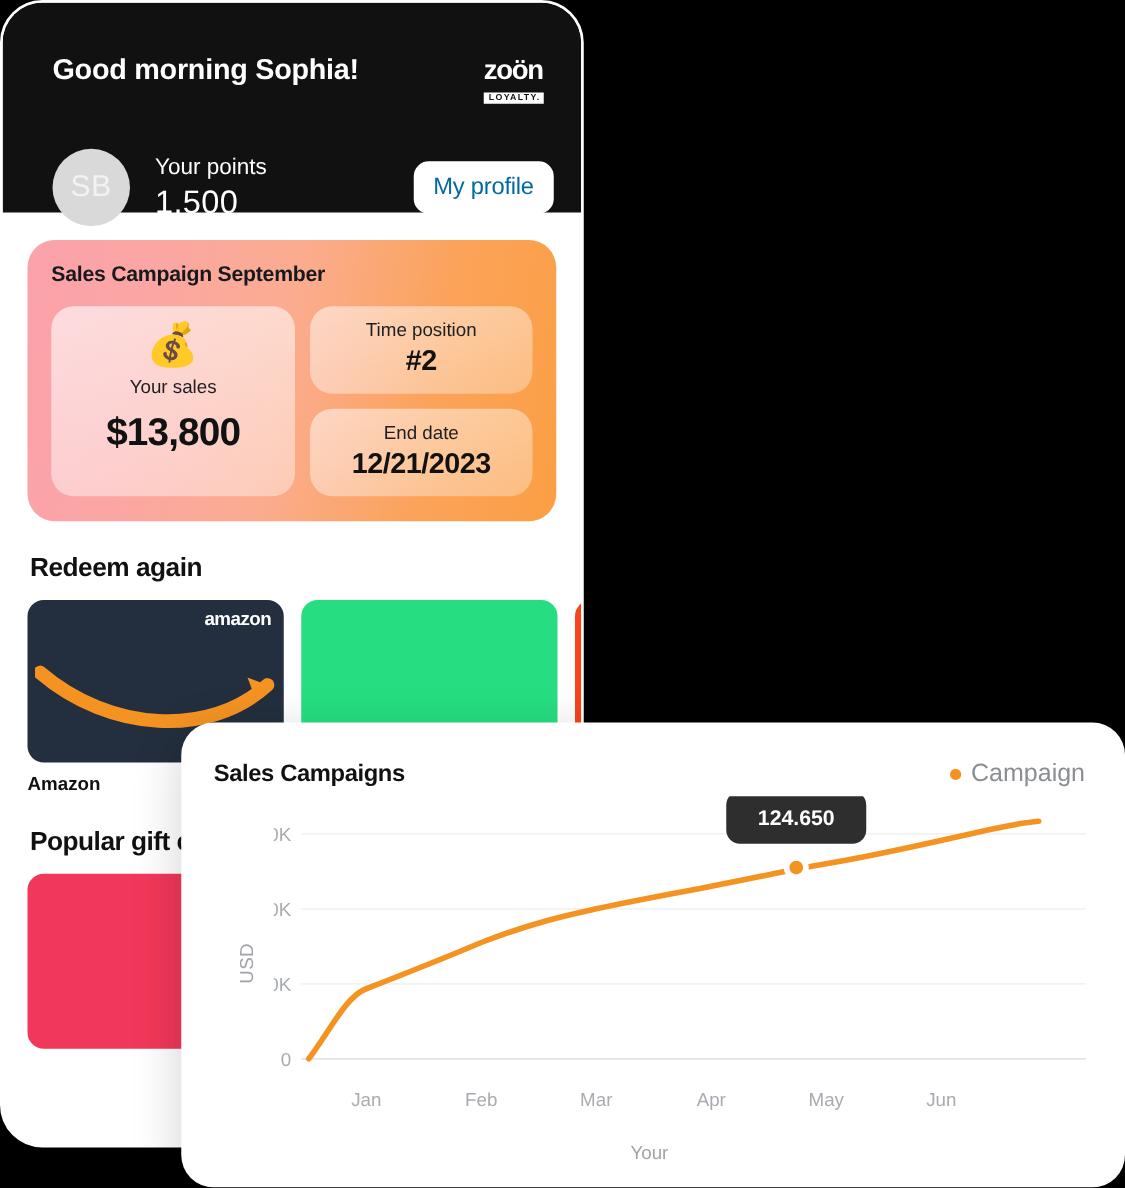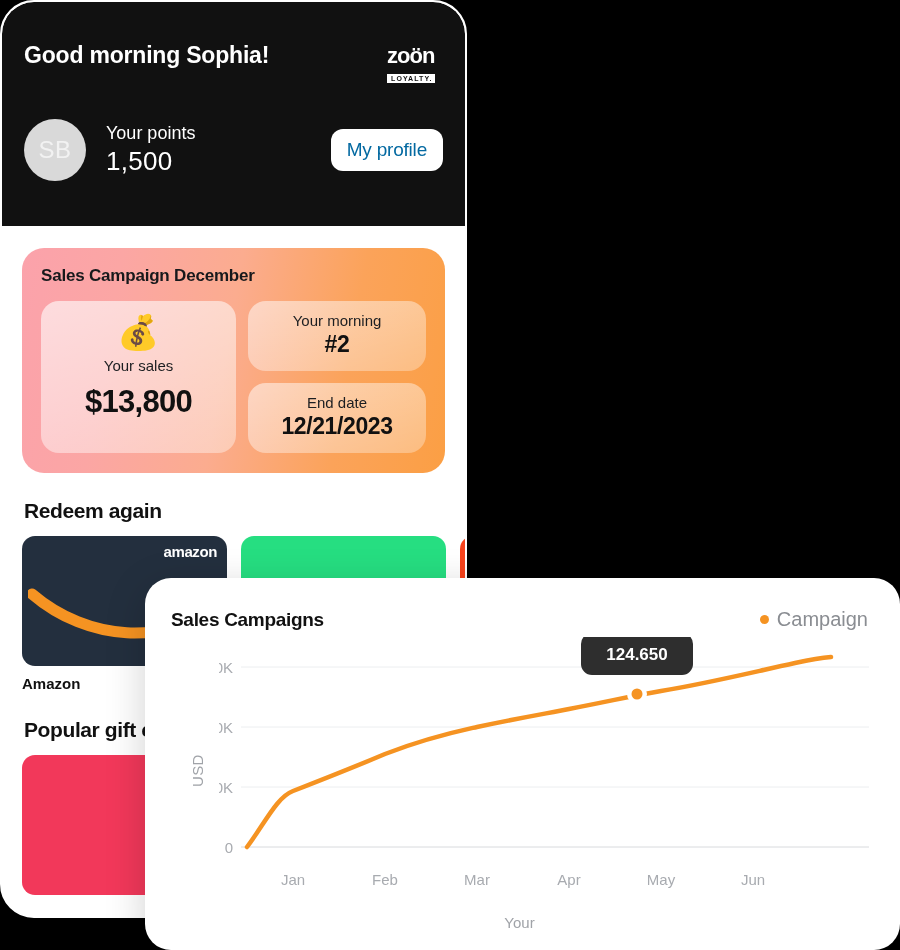--- a/index.html
+++ b/index.html
@@ -9,21 +9,21 @@
 
   
   .phone{
     position:absolute;left:0px;top:0px;width:467px;height:918px;
     background:#ffffff;border:2px solid #ffffff;border-radius:34px;
     overflow:hidden;box-sizing:border-box;
   }
   .phone-inner{position:absolute;inset:0;background:#fff;overflow:hidden;border-radius:32px;}
 
   
-  .hdr{background:#111111;padding:40px 22px 26px 22px;height:224px;box-sizing:border-box;}
+  .hdr{background:#111111;padding:40px 22px 26px 40px;height:168px;box-sizing:border-box;}
   .hdr-top{display:flex;align-items:flex-start;justify-content:space-between;}
   .greeting{color:#fff;font-size:23px;font-weight:600;letter-spacing:-.2px;line-height:1.2;margin:0;}
   .logo{width:56px;text-align:left;user-select:none;padding-top:4px;}
   .logo-main{color:#fff;font-size:22px;font-weight:800;letter-spacing:-1px;line-height:.95;
              font-family:"Liberation Sans",sans-serif;}
   .logo-sub{display:inline-block;color:#111;background:#fff;font-size:7px;font-weight:800;
             letter-spacing:1.1px;padding:1px 3px 1px 4px;margin-top:2px;line-height:1;}
 
   .hdr-bot{display:flex;align-items:center;margin-top:34px;}
   .avatar{width:62px;height:62px;border-radius:50%;background:#d9d9d9;color:#f2f2f2;
@@ -121,30 +121,30 @@
         <div class="pts-label">Your points</div>
         <div class="pts-value">1,500</div>
       </div>
       <button class="profile-btn">My profile</button>
     </div>
   </div>
 
   <div class="body">
 
     <div class="camp-card">
-      <div class="camp-title">Sales Campaign December</div>
+      <div class="camp-title">Sales Campaign September</div>
       <div class="camp-grid">
         <div class="sales-box">
           <div class="bag">💰</div>
           <div class="sales-label">Your sales</div>
           <div class="sales-value">$13,800</div>
         </div>
         <div class="right-col">
           <div class="mini-box">
-            <div class="mini-label">Your morning</div>
+            <div class="mini-label">Time position</div>
             <div class="mini-value">#2</div>
           </div>
           <div class="mini-box">
             <div class="mini-label">End date</div>
             <div class="mini-value">12/21/2023</div>
           </div>
         </div>
       </div>
     </div>
 

